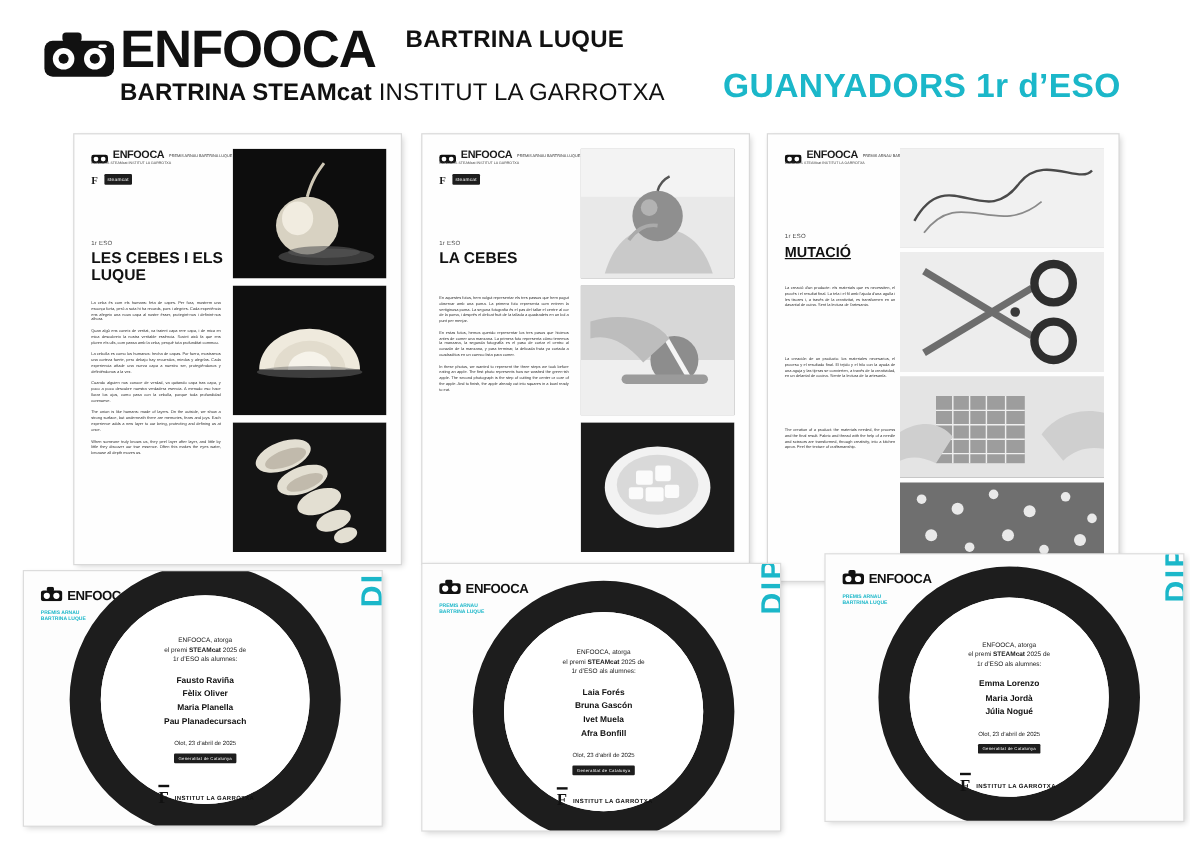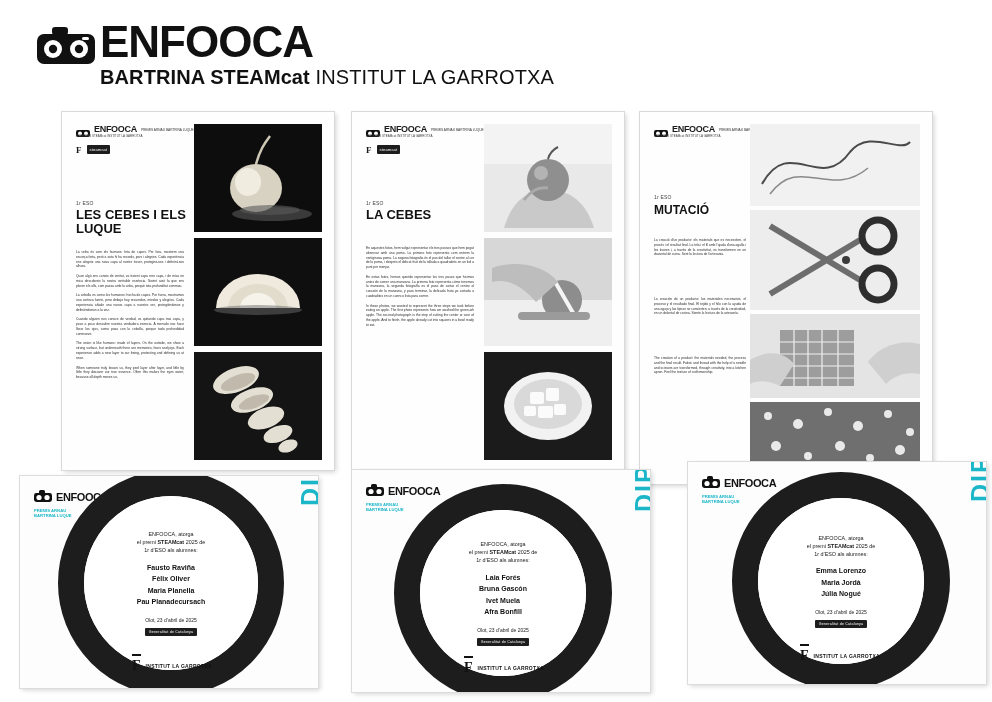--- a/index.html
+++ b/index.html
@@ -100,25 +100,27 @@
       <rect x="16" y="5" width="16" height="8" rx="3" fill="#111"></rect>
       <circle cx="17" cy="27" r="9" fill="#fff"></circle>
       <circle cx="43" cy="27" r="9" fill="#fff"></circle>
       <circle cx="17" cy="27" r="4.2" fill="#111"></circle>
       <circle cx="43" cy="27" r="4.2" fill="#111"></circle>
       <rect x="46" y="15" width="7" height="3" rx="1.5" fill="#fff"></rect>
     </svg>
   </div>
   <div class="brand-word">ENFOOCA</div>
   <div class="brand-sub1">
+    <div>BARTRINA LUQUE</div>
   </div>
   <div class="brand-line2">
     <span>BARTRINA STEAMcat</span>
     <span class="light">INSTITUT LA GARROTXA</span>
   </div>
+  <div class="winners-title">GUANYADORS 1r d’ESO</div>
 </div>
 
 <div class="sheet" style="left:62px;top:112px;width:272px;height:358px;">
   <div class="sheet-head">
     <div class="sh-logo">
       <span class="gl">
         <svg viewBox="0 0 14 10" width="14" height="10">
             <rect x="0" y="2" width="14" height="7" rx="2" fill="#111"></rect>
             <circle cx="4" cy="5.6" r="2" fill="#fff"></circle>
             <circle cx="10" cy="5.6" r="2" fill="#fff"></circle>
@@ -252,21 +254,21 @@
             <circle cx="4" cy="5.6" r="2" fill="#fff"></circle>
             <circle cx="10" cy="5.6" r="2" fill="#fff"></circle>
           </svg>
       </span>
       <span class="sh-name">ENFOOCA</span>
       <span class="sh-tiny">PREMIS ARNAU BARTRINA LUQUE</span>
     </div>
     <div class="sh-tiny2">CONCURS STEAMcat INSTITUT LA GARROTXA</div>
   </div>
   <div class="sheet-eyebrow" style="left:14px;top:82px;">1r ESO</div>
-  <div class="sheet-title" style="left:14px;top:92px;width:110px;font-size:12px;">MUTACIÓ</div>
+  <div class="sheet-title" style="left:14px;top:92px;width:110px;font-size:12px;text-decoration:underline;">MUTACIÓ</div>
   <div class="body-col" style="left:14px;top:126px;width:92px;height:230px;">
     <p>La creació d'un producte: els materials que es necessiten, el procés i el resultat final. La tela i el fil amb l'ajuda d'una agulla i les tisores i, a través de la creativitat, es transformen en un davantal de cuina. Sent la lectura de l'artesania.</p>
     <p style="margin-top:40px;">La creación de un producto: los materiales necesarios, el proceso y el resultado final. El tejido y el hilo con la ayuda de una aguja y las tijeras se convierten, a través de la creatividad, en un delantal de cocina. Siente la lectura de la artesanía.</p>
     <p style="margin-top:40px;">The creation of a product: the materials needed, the process and the final result. Fabric and thread with the help of a needle and scissors are transformed, through creativity, into a kitchen apron. Feel the texture of craftsmanship.</p>
   </div>
   <div class="photo" style="left:110px;top:12px;width:170px;height:82px;">
     <svg class="ph" viewBox="0 0 170 82" preserveAspectRatio="none">
       <rect width="170" height="82" fill="#f1f1f1"></rect>
       <path d="M12 60 C40 10 70 70 100 28 C120 4 150 30 160 18" stroke="#4a4a4a" stroke-width="2" fill="none"></path>
       <path d="M20 70 C50 30 80 76 118 44" stroke="#8a8a8a" stroke-width="1.5" fill="none"></path>

